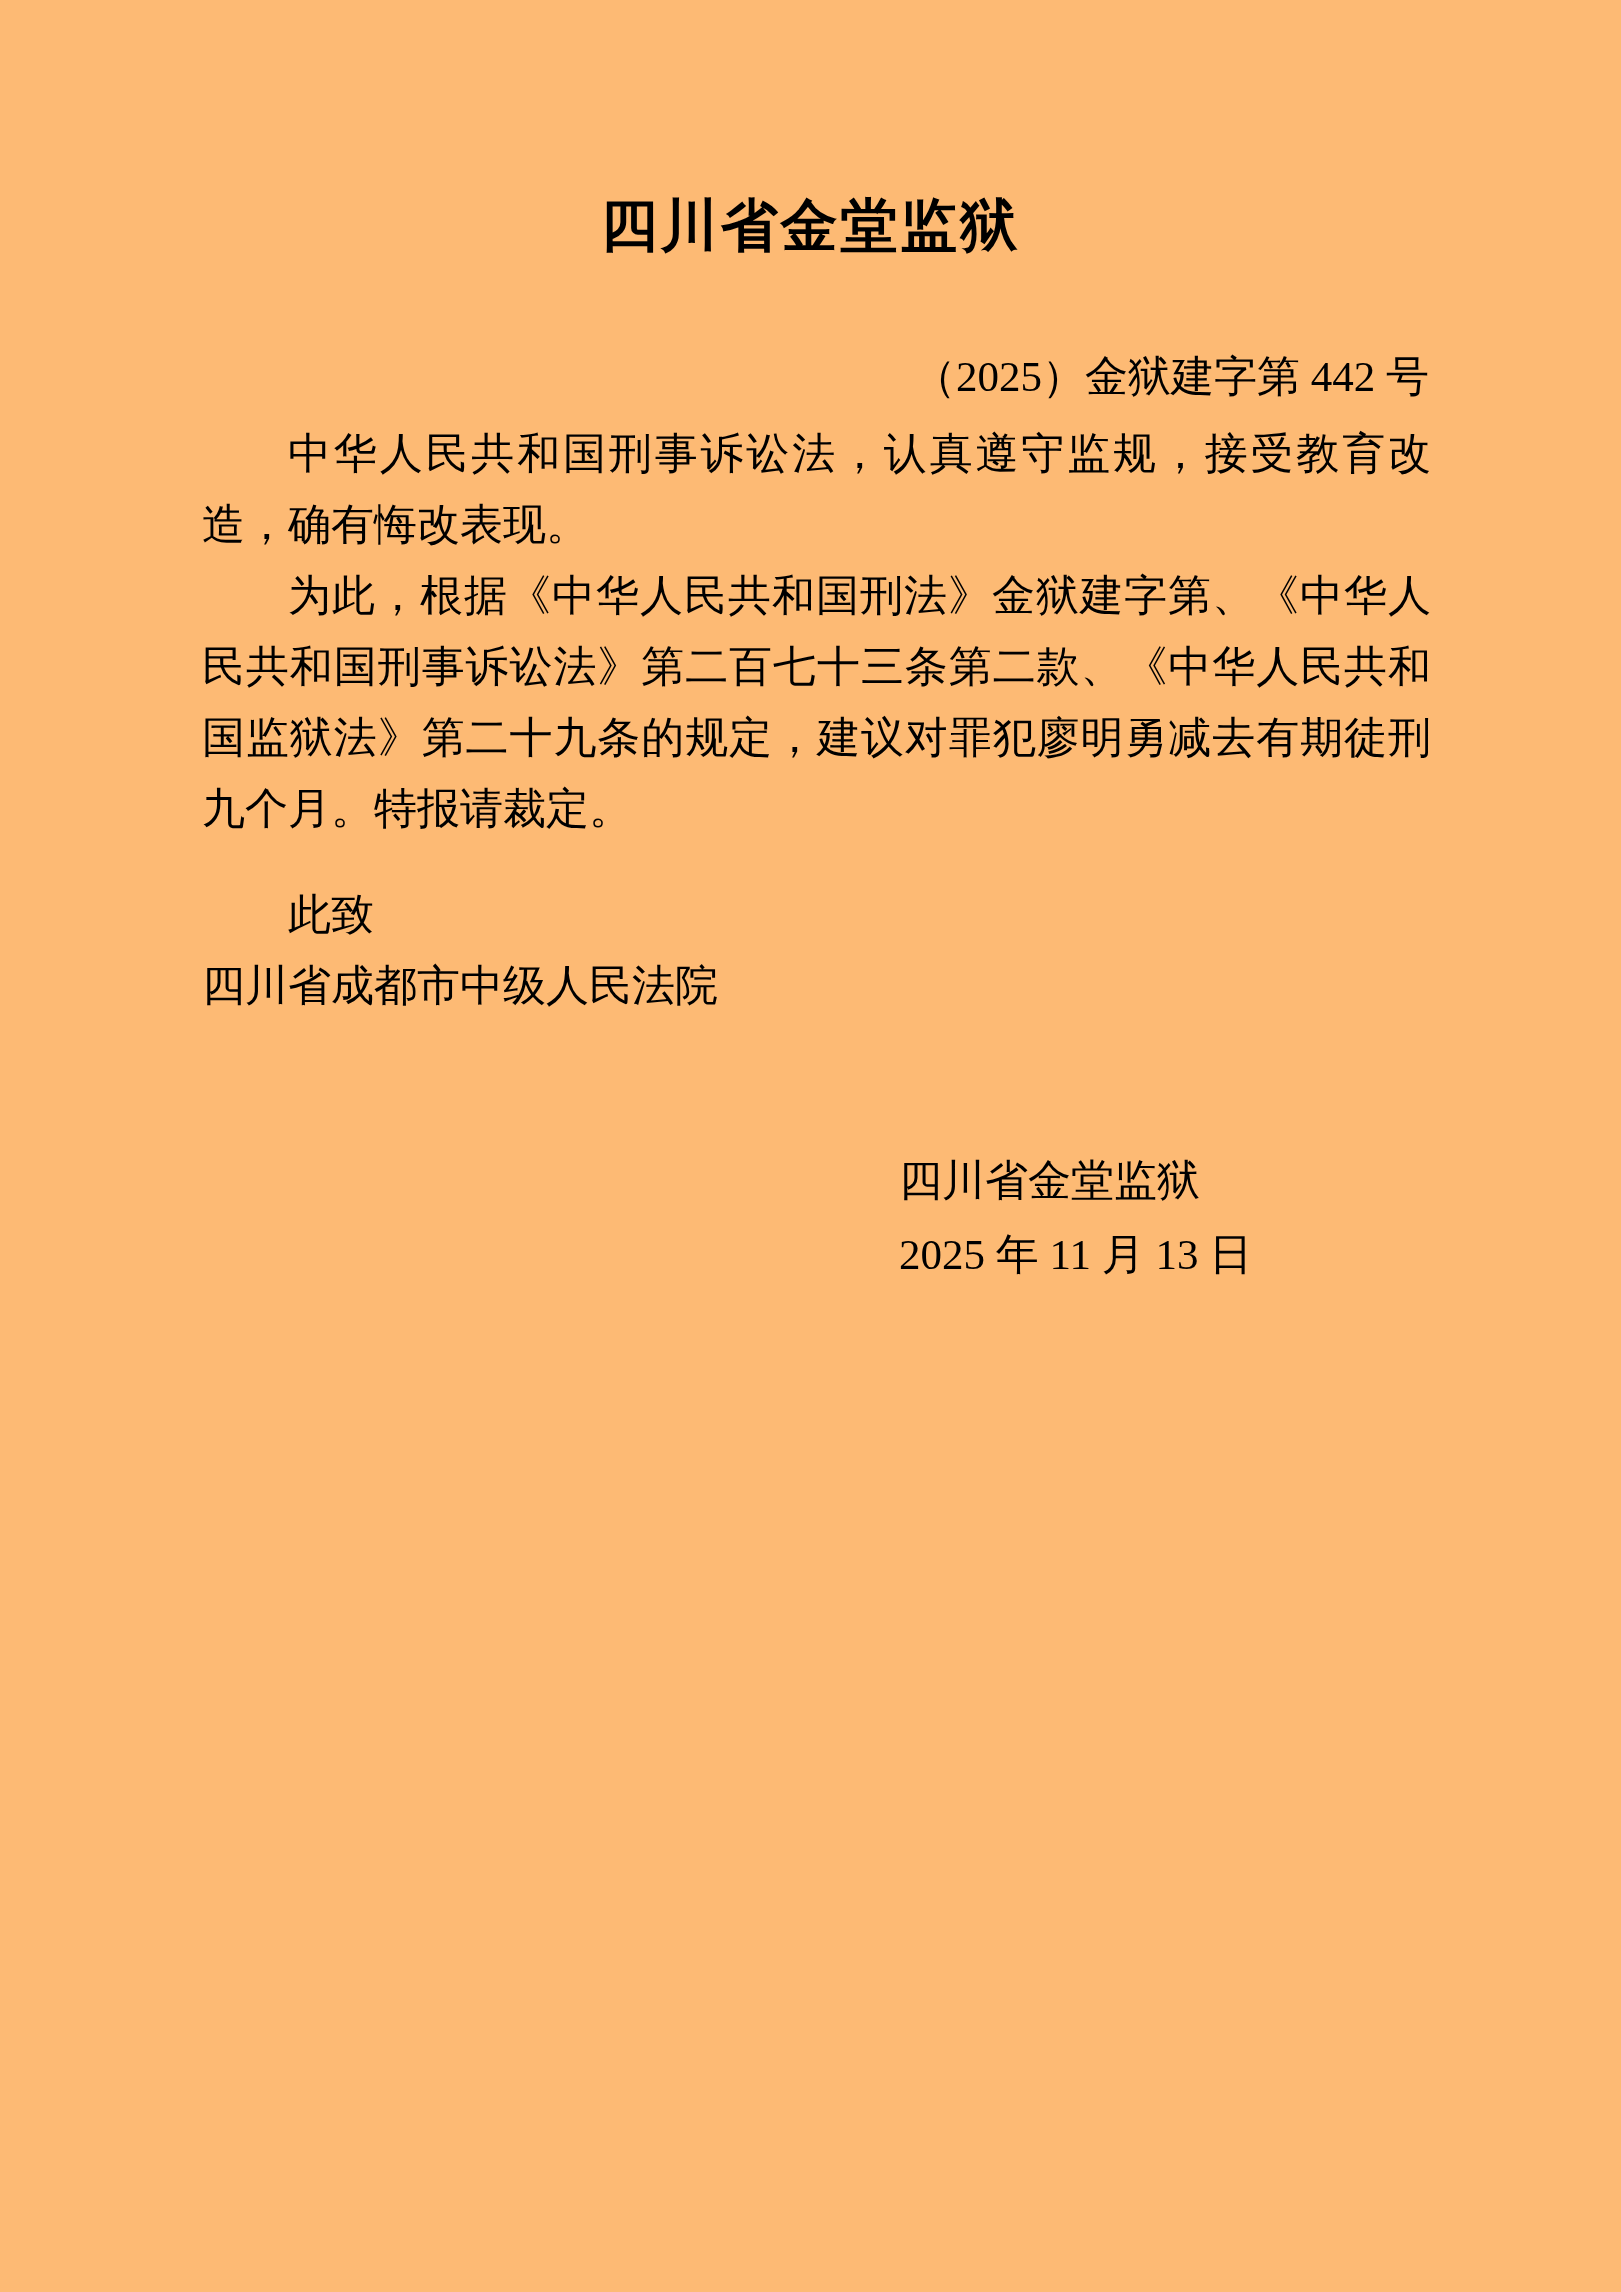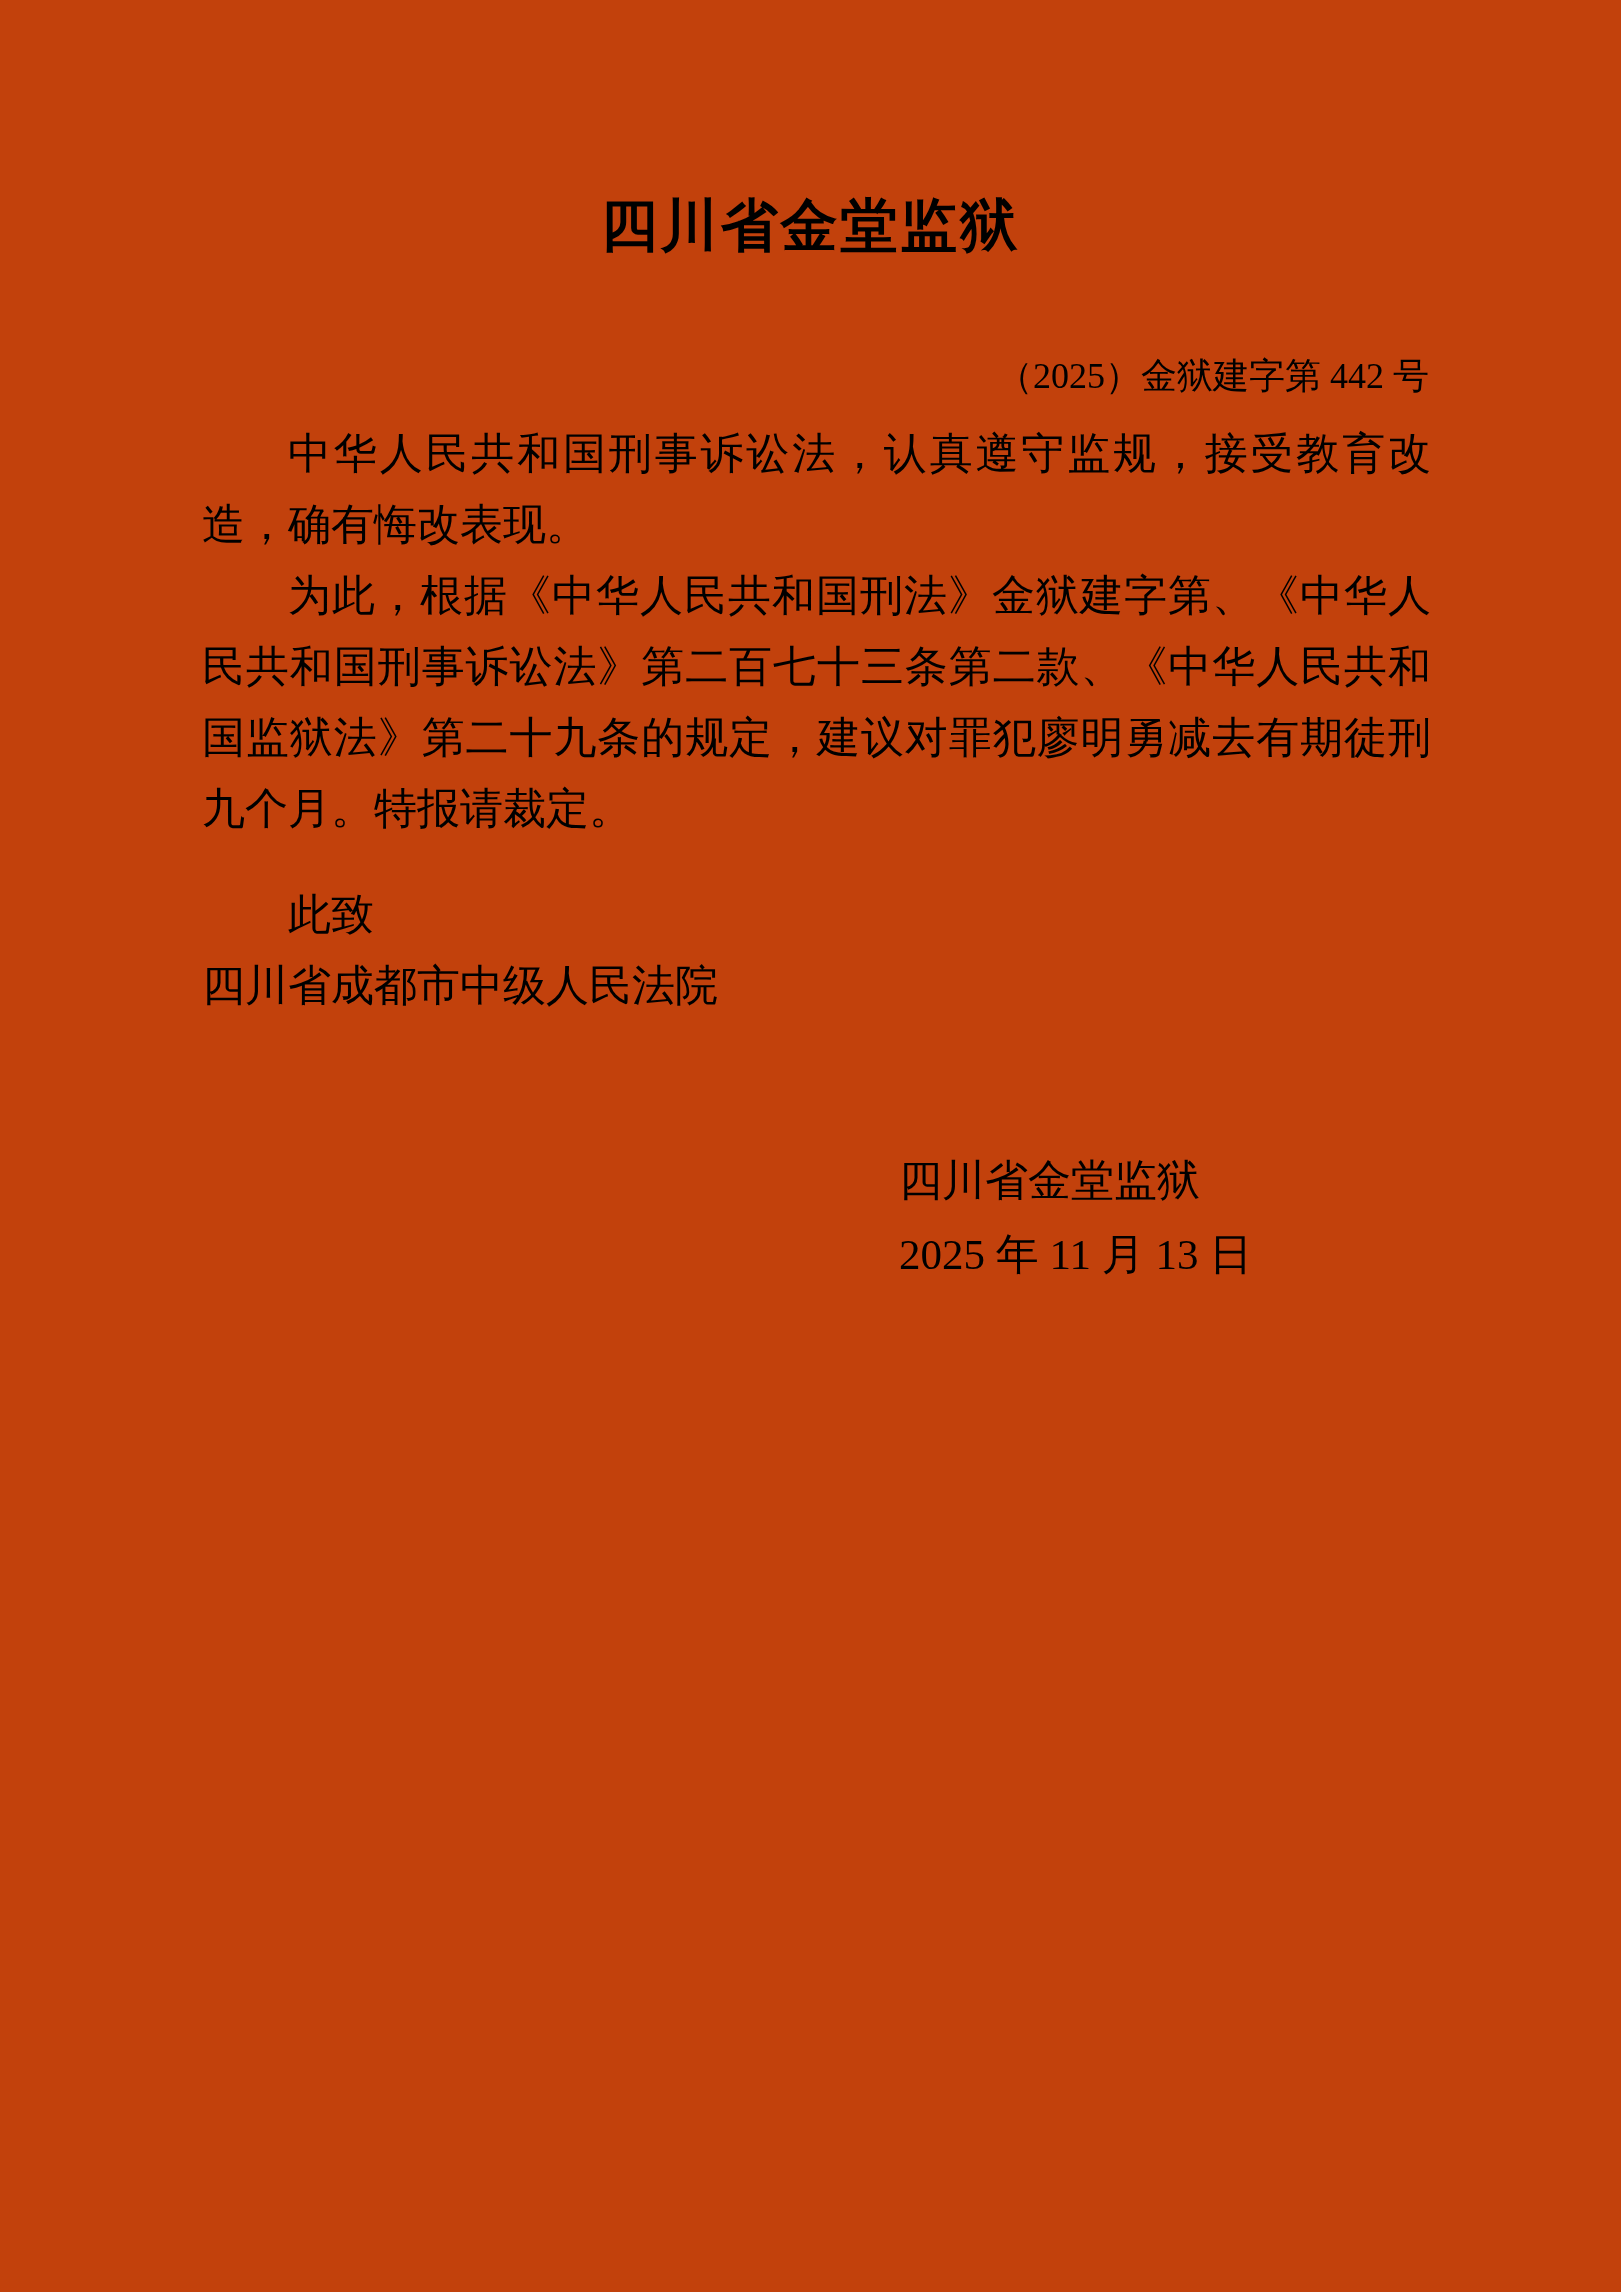--- a/index.html
+++ b/index.html
@@ -4,41 +4,41 @@
 <style>
   html, body {
     margin: 0;
     padding: 0;
     background: #ffffff;
   }
   .page {
     position: relative;
     width: 1621px;
     height: 2293px;
-    background: #c2410c;
+    background: #fdba74;
     color: #000000;
     overflow: hidden;
     font-family: "Liberation Serif", "DejaVu Serif", serif;
     box-sizing: border-box;
     padding-top: 192px;
   }
   .title-block {
     text-align: center;
     font-family: "DejaVu Sans", "Liberation Sans", sans-serif;
     font-weight: bold;
     font-size: 57px;
     line-height: 67px;
     letter-spacing: 2.9px;
     color: #000000;
   }
   .doc-number {
     margin-top: 82px;
     padding-right: 192px;
     text-align: right;
-    font-size: 36px;
+    font-size: 43px;
     line-height: 71px;
     white-space: nowrap;
   }
   .body-text {
     margin: 5.9px 190px 0 202px;
     font-size: 43px;
     line-height: 71px;
     text-align: justify;
   }
   .body-text p {

